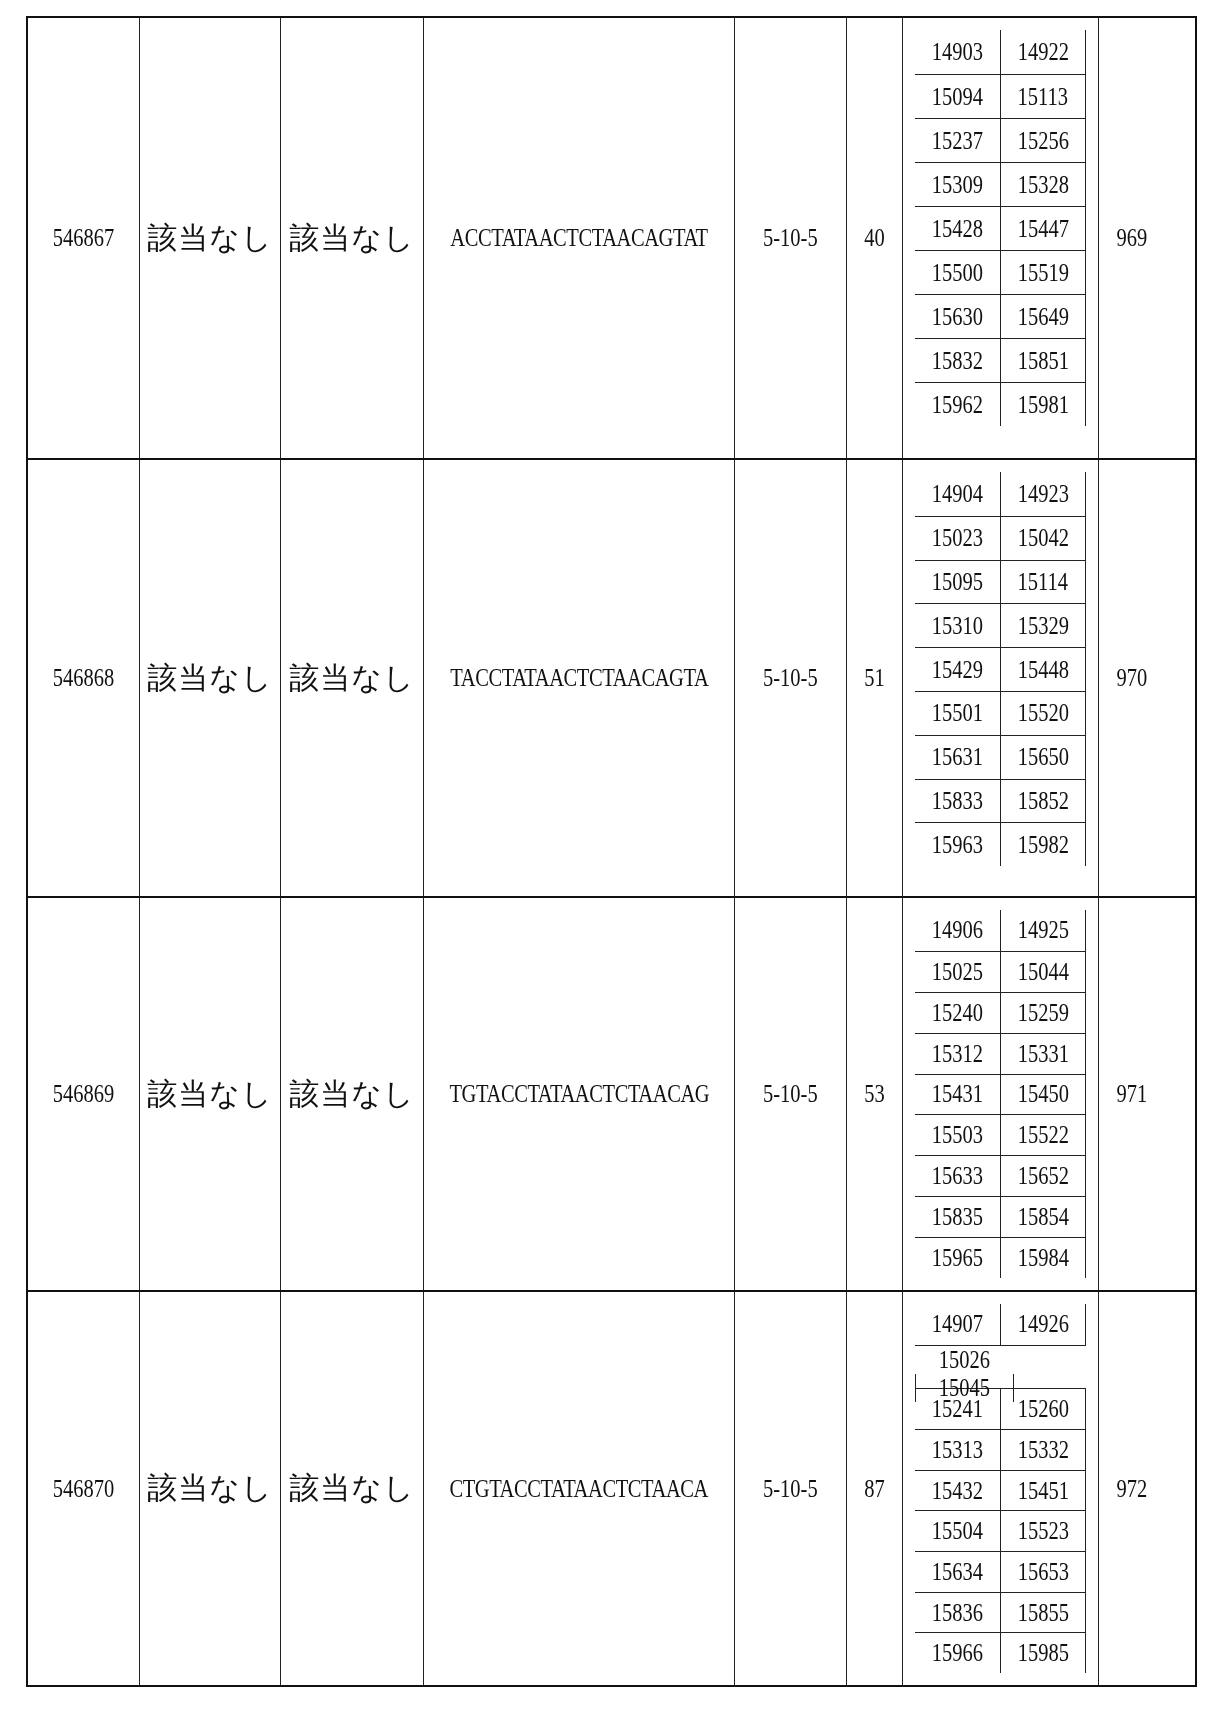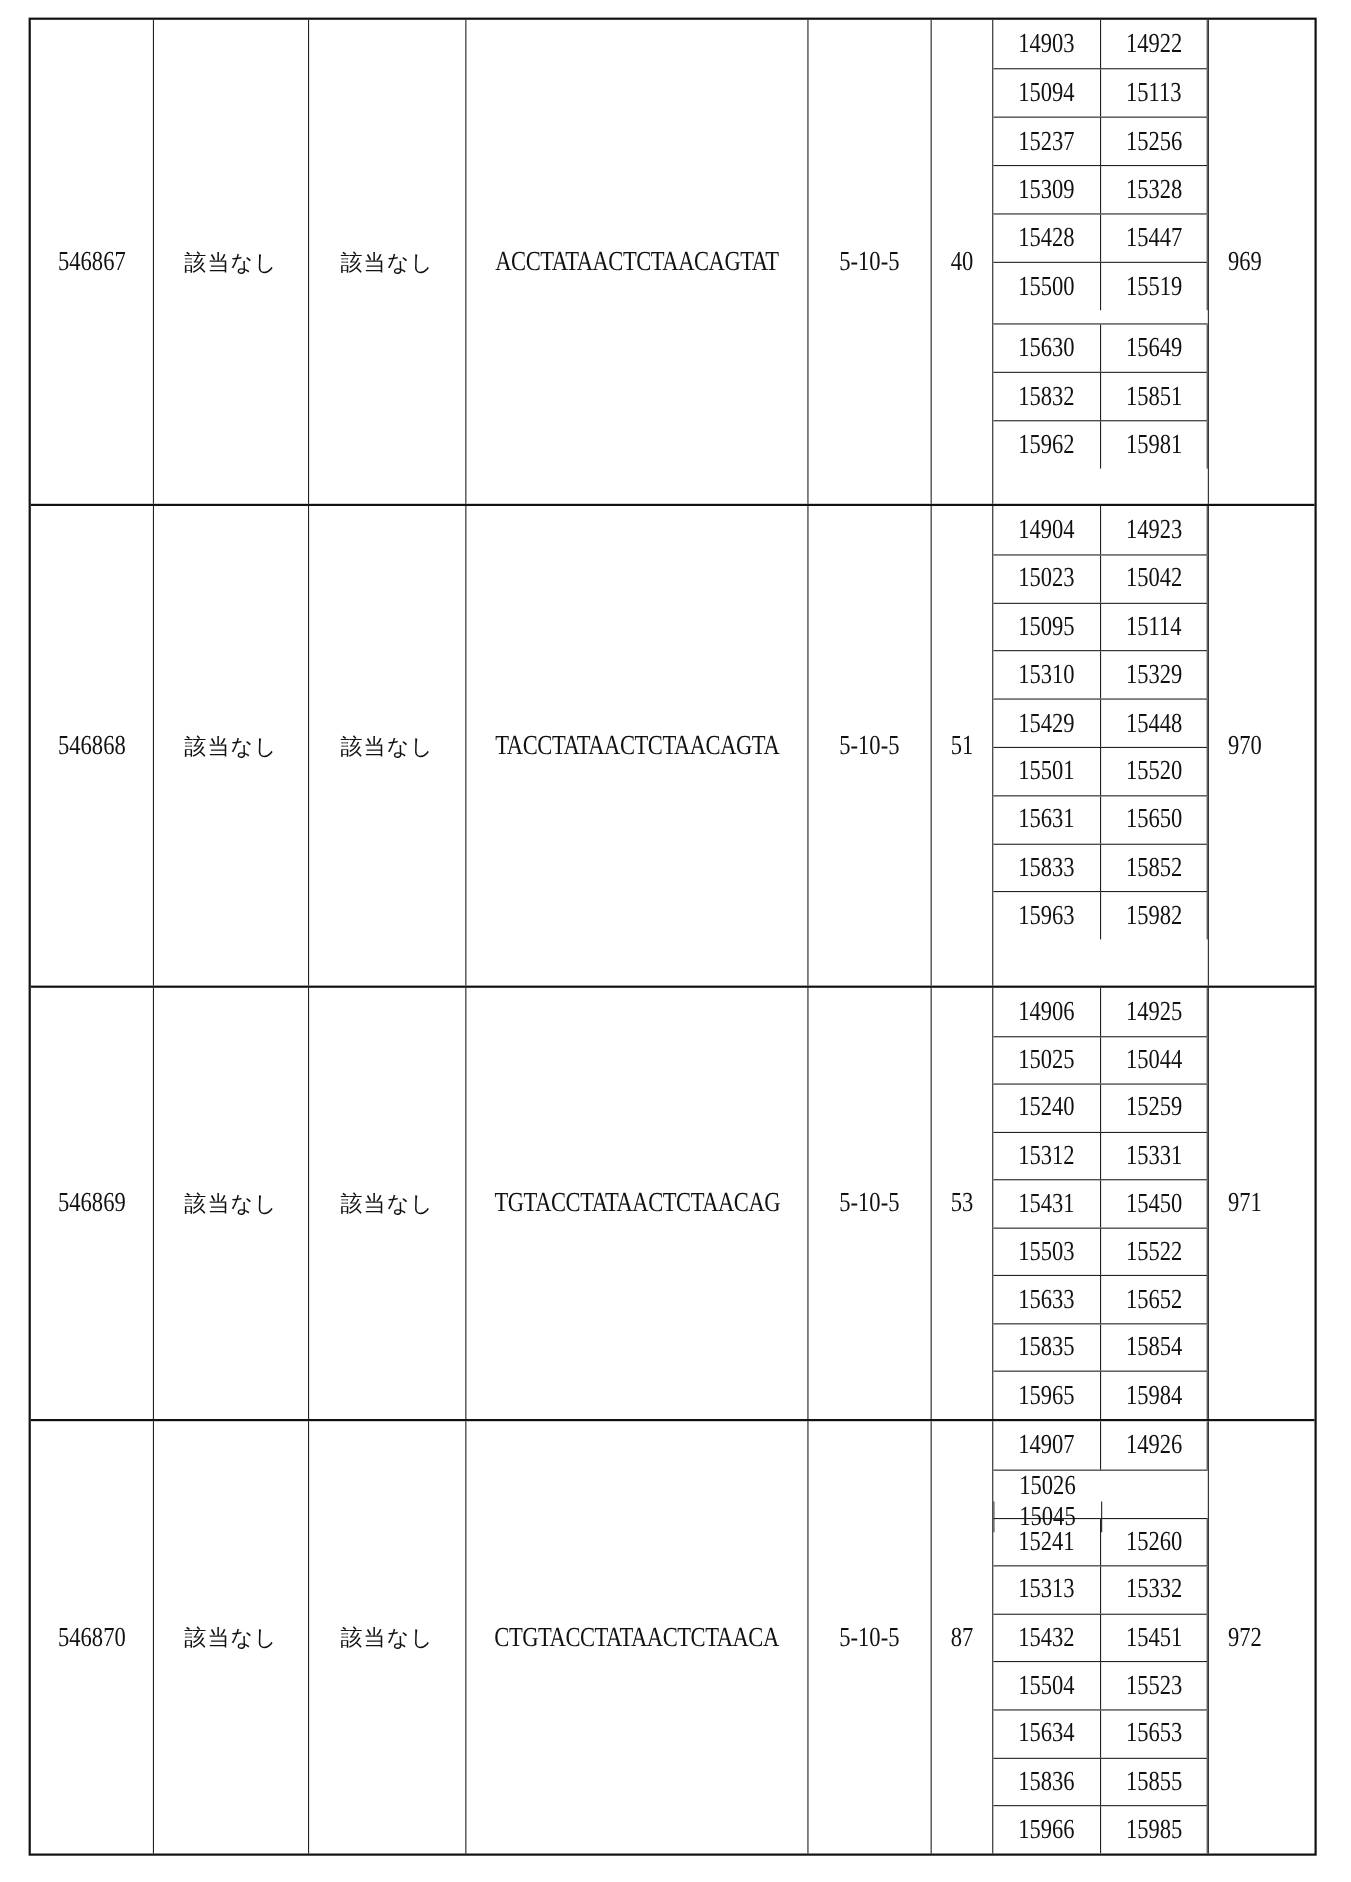--- a/index.html
+++ b/index.html
@@ -39,23 +39,23 @@
     white-space: nowrap;
     overflow: hidden;
   }
   .cell:first-child { border-left: none; }
   .c-id   { width: 111px; }
   .c-a    { width: 141px; }
   .c-b    { width: 143px; }
   .c-seq  { width: 311px; letter-spacing: -0.5px; }
   .c-mot  { width: 112px; }
   .c-pct  { width: 56px; }
-  .c-pos  { width: 196px; flex-direction: column; align-items: stretch; justify-content: flex-start; padding: 0; }
+  .c-pos  { width: 196px; flex-direction: column; align-items: stretch; justify-content: flex-start; padding: 12px; }
   .c-seqid{ width: 97px; justify-content: flex-start; padding-left: 14px; }
-  .jp { font-family: "DejaVu Sans", "Liberation Sans", sans-serif; font-size: 20px; letter-spacing: 1px; }
+  .jp { font-family: "DejaVu Sans", "Liberation Sans", sans-serif; font-size: 30px; letter-spacing: 1px; }
   .narrow { transform: scaleX(0.82); display: inline-block; }
   .pos-row {
     display: flex;
     height: 44px;
     box-sizing: border-box;
     border-top: 1.5px solid #222;
   }
   .pos-row:first-child { border-top: none; }
   .pos-cell {
     width: 99px;
@@ -133,21 +133,21 @@
           </div>
         </div>
         <div class="pos-row" style="height: 44px;">
           <div class="pos-cell">
             <span class="narrow">15500</span>
           </div>
           <div class="pos-cell end">
             <span class="narrow">15519</span>
           </div>
         </div>
-        <div class="pos-row" style="height: 44px; margin-top: 12px;">
+        <div class="pos-row" style="height: 44px;">
           <div class="pos-cell">
             <span class="narrow">15630</span>
           </div>
           <div class="pos-cell end">
             <span class="narrow">15649</span>
           </div>
         </div>
         <div class="pos-row" style="height: 44px;">
           <div class="pos-cell">
             <span class="narrow">15832</span>

